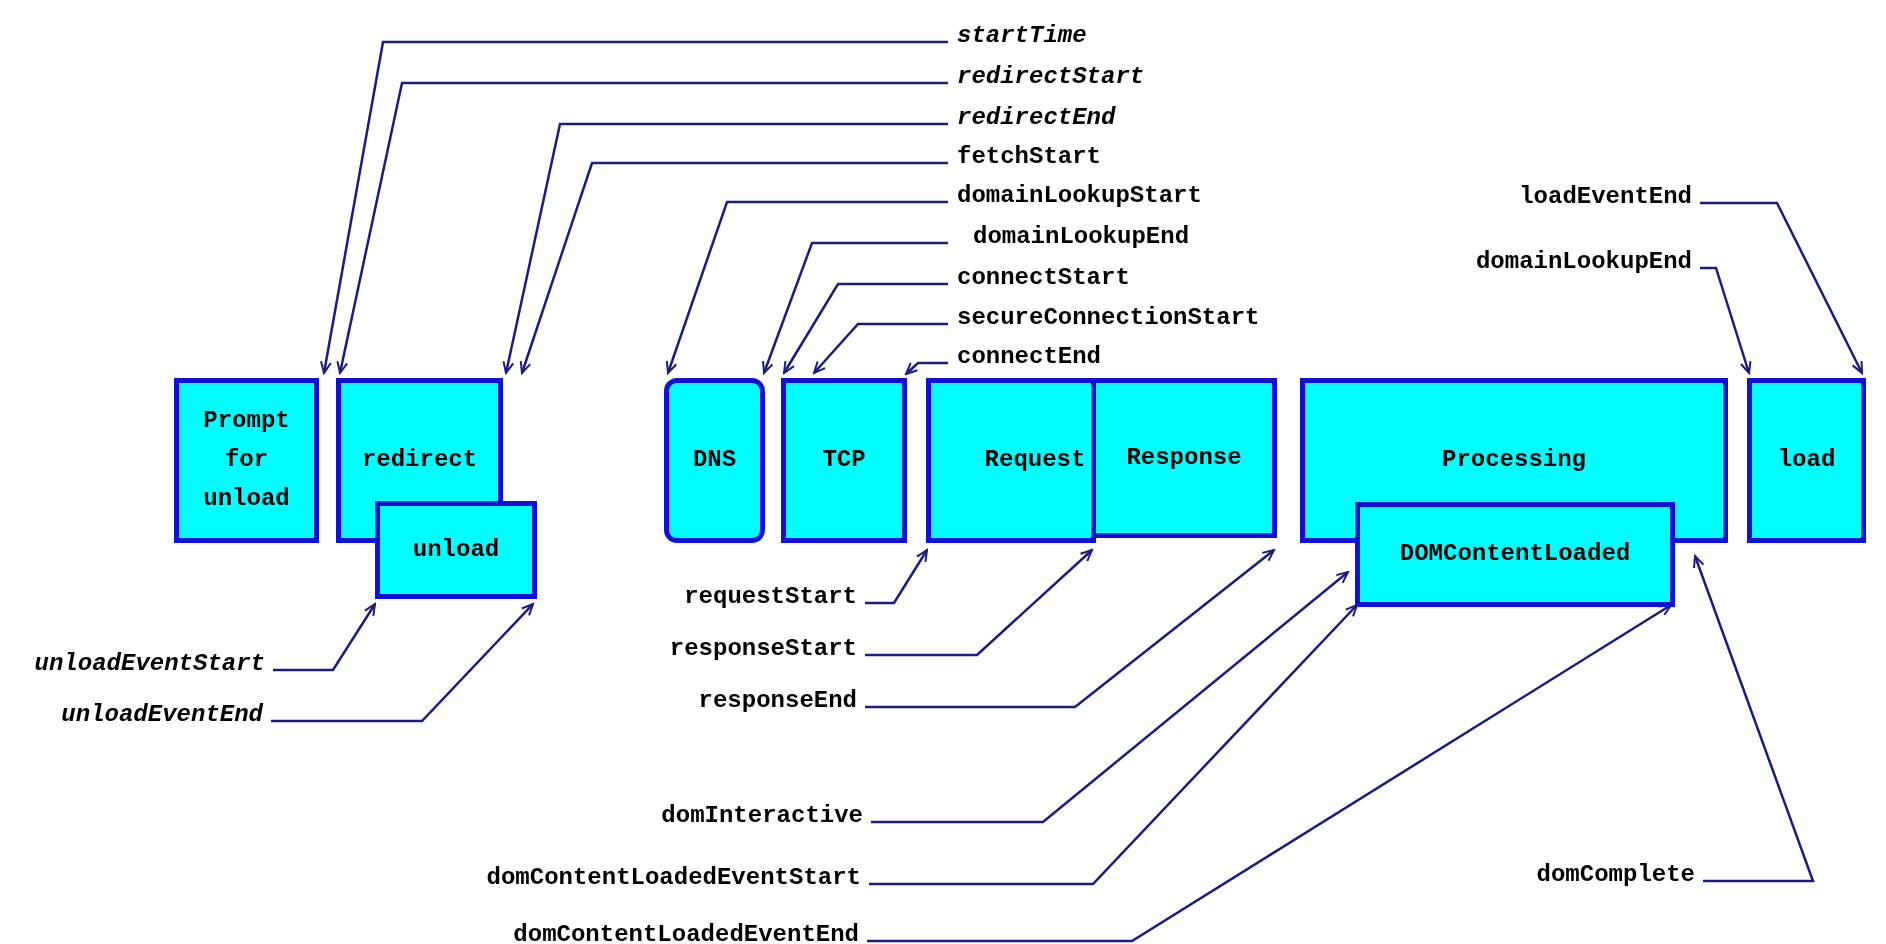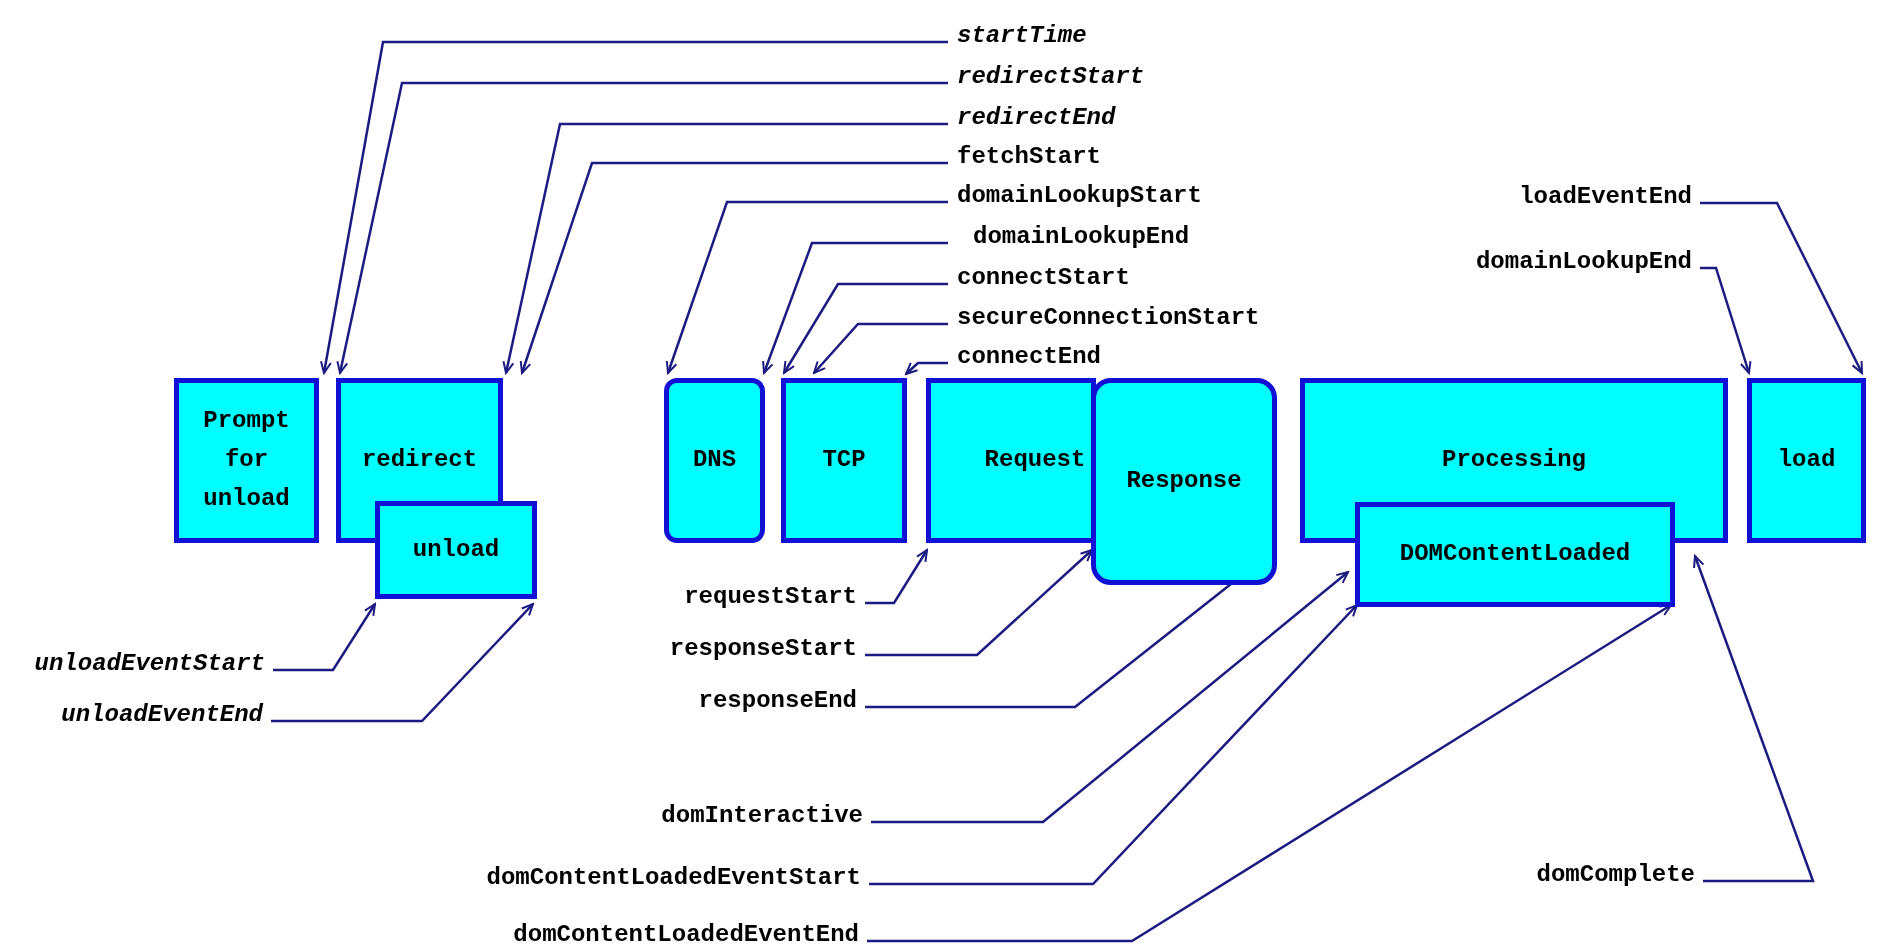--- a/index.html
+++ b/index.html
@@ -77,21 +77,21 @@
     </div>
     <div class="box" style="left: 664px; top: 378px; width: 101px; height: 165px; border-radius: 13px;">
       <div>DNS</div>
     </div>
     <div class="box" style="left: 781px; top: 378px; width: 126px; height: 165px;">
       <div>TCP</div>
     </div>
     <div class="box" style="left: 926px; top: 378px; width: 170px; height: 165px; padding-left: 48px;">
       <div>Request</div>
     </div>
-    <div class="box" style="left: 1091px; top: 378px; width: 186px; height: 207px; border-radius: 20px;">
+    <div class="box" style="left: 1091px; top: 378px; width: 186px; height: 160px;">
       <div>Response</div>
     </div>
     <div class="box" style="left: 1300px; top: 378px; width: 428px; height: 165px;">
       <div>Processing</div>
     </div>
     <div class="box" style="left: 1747px; top: 378px; width: 119px; height: 165px;">
       <div>load</div>
     </div>
     <div class="box overlay" style="left: 375px; top: 501px; width: 162px; height: 98px;">
       <div>unload</div>

